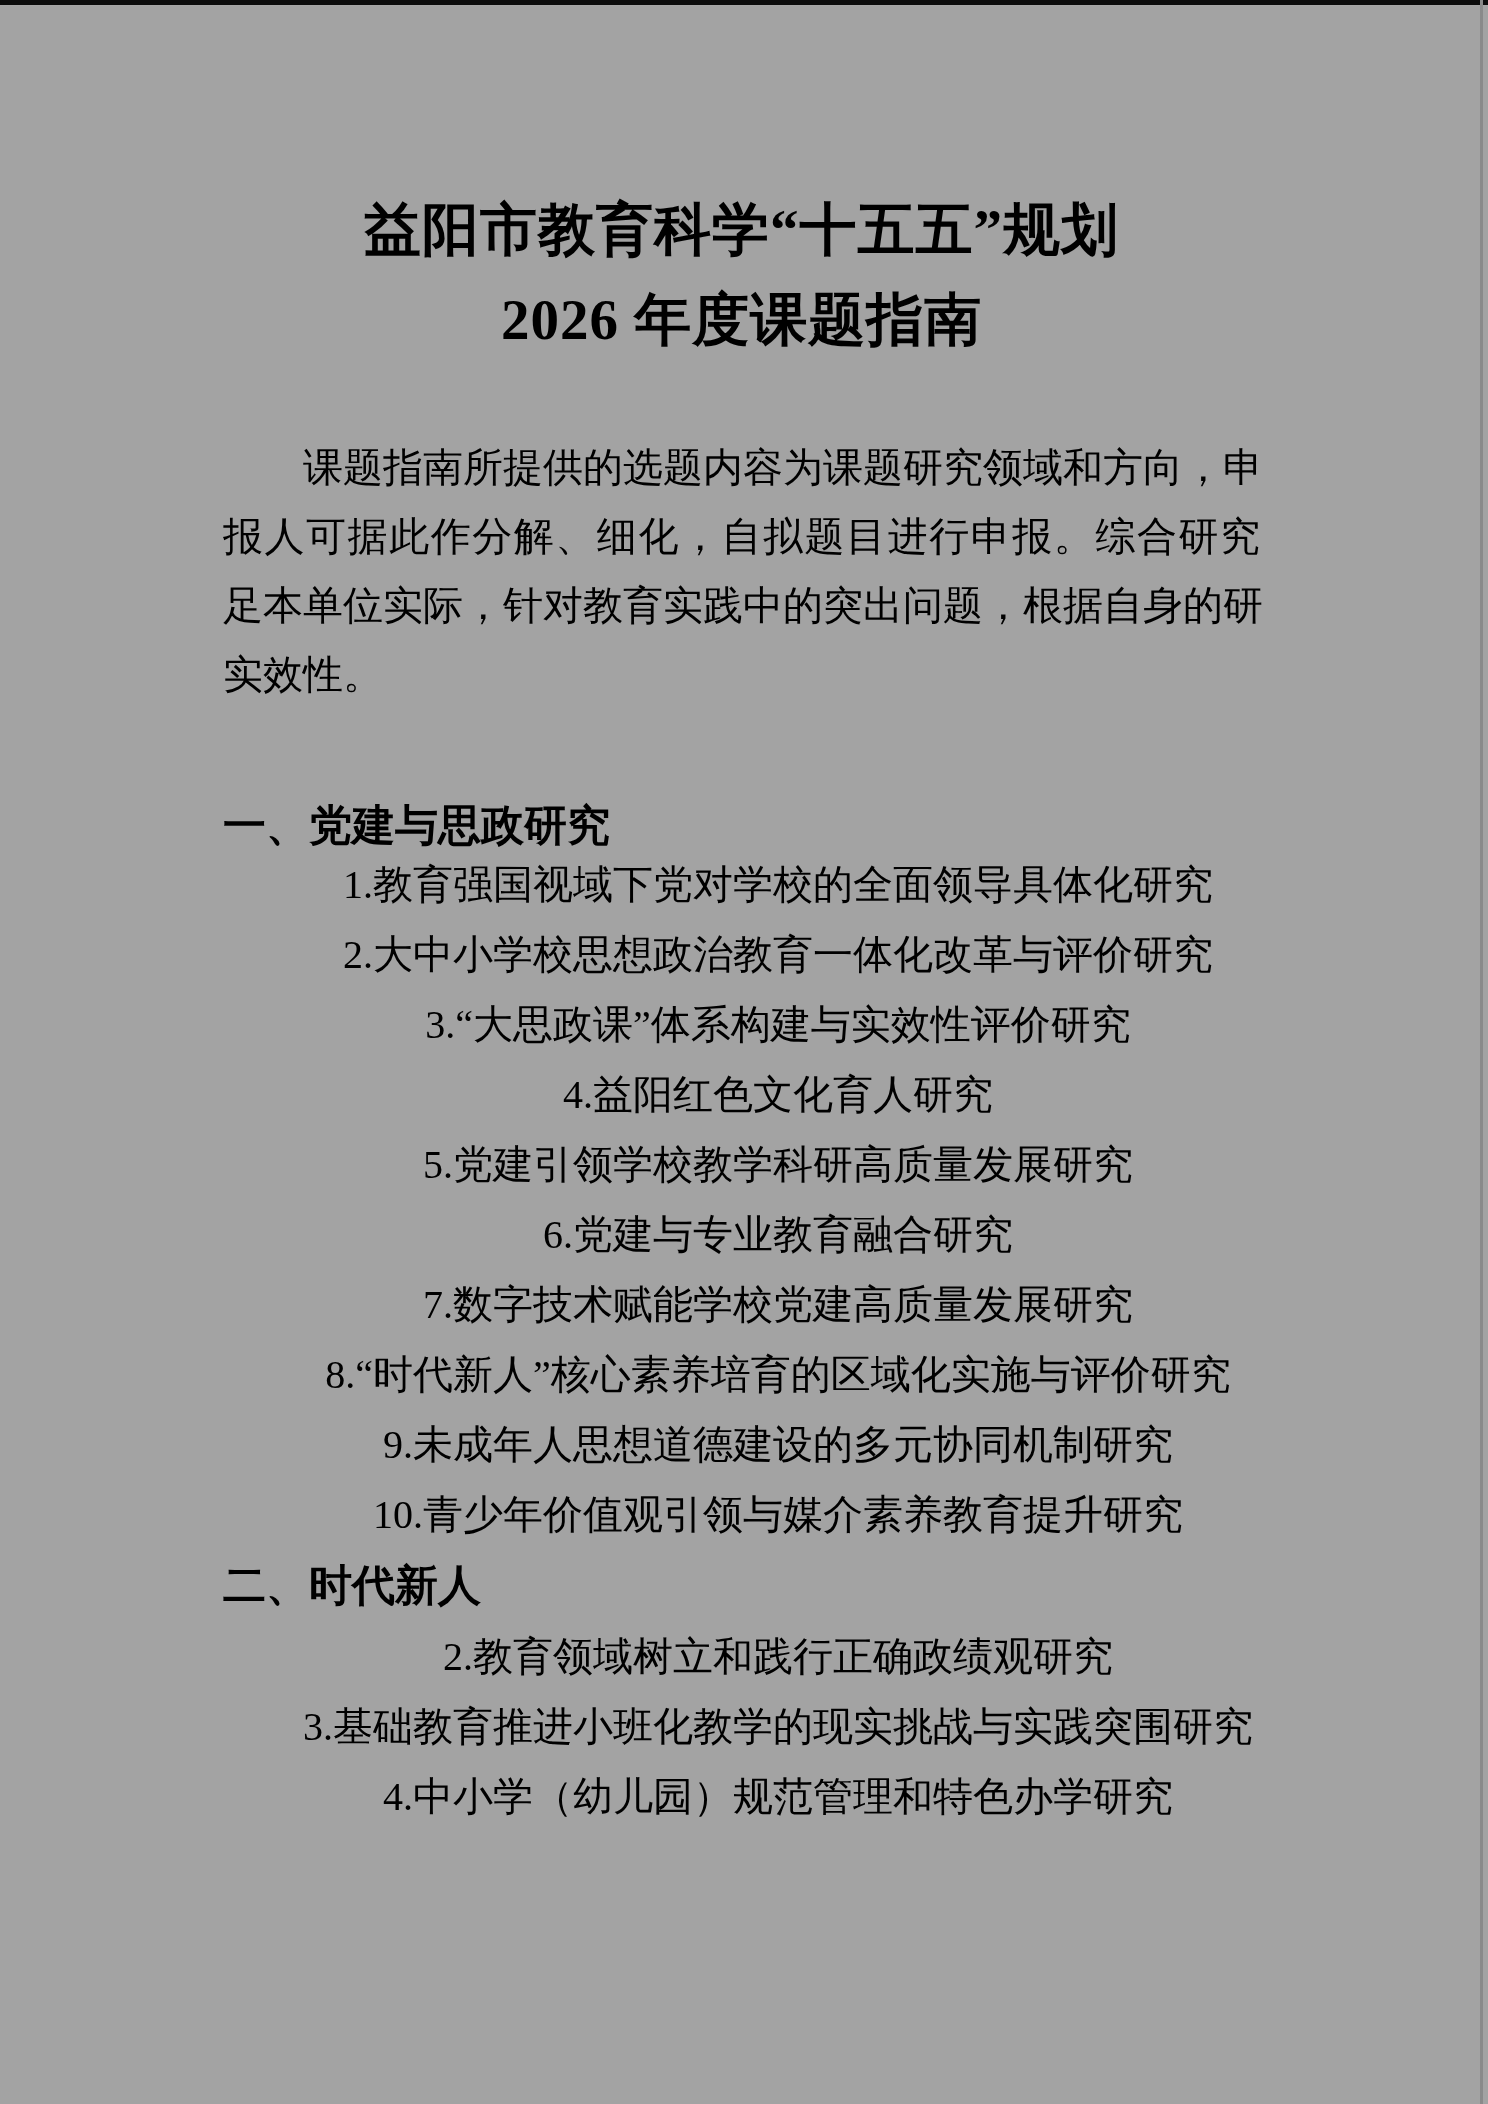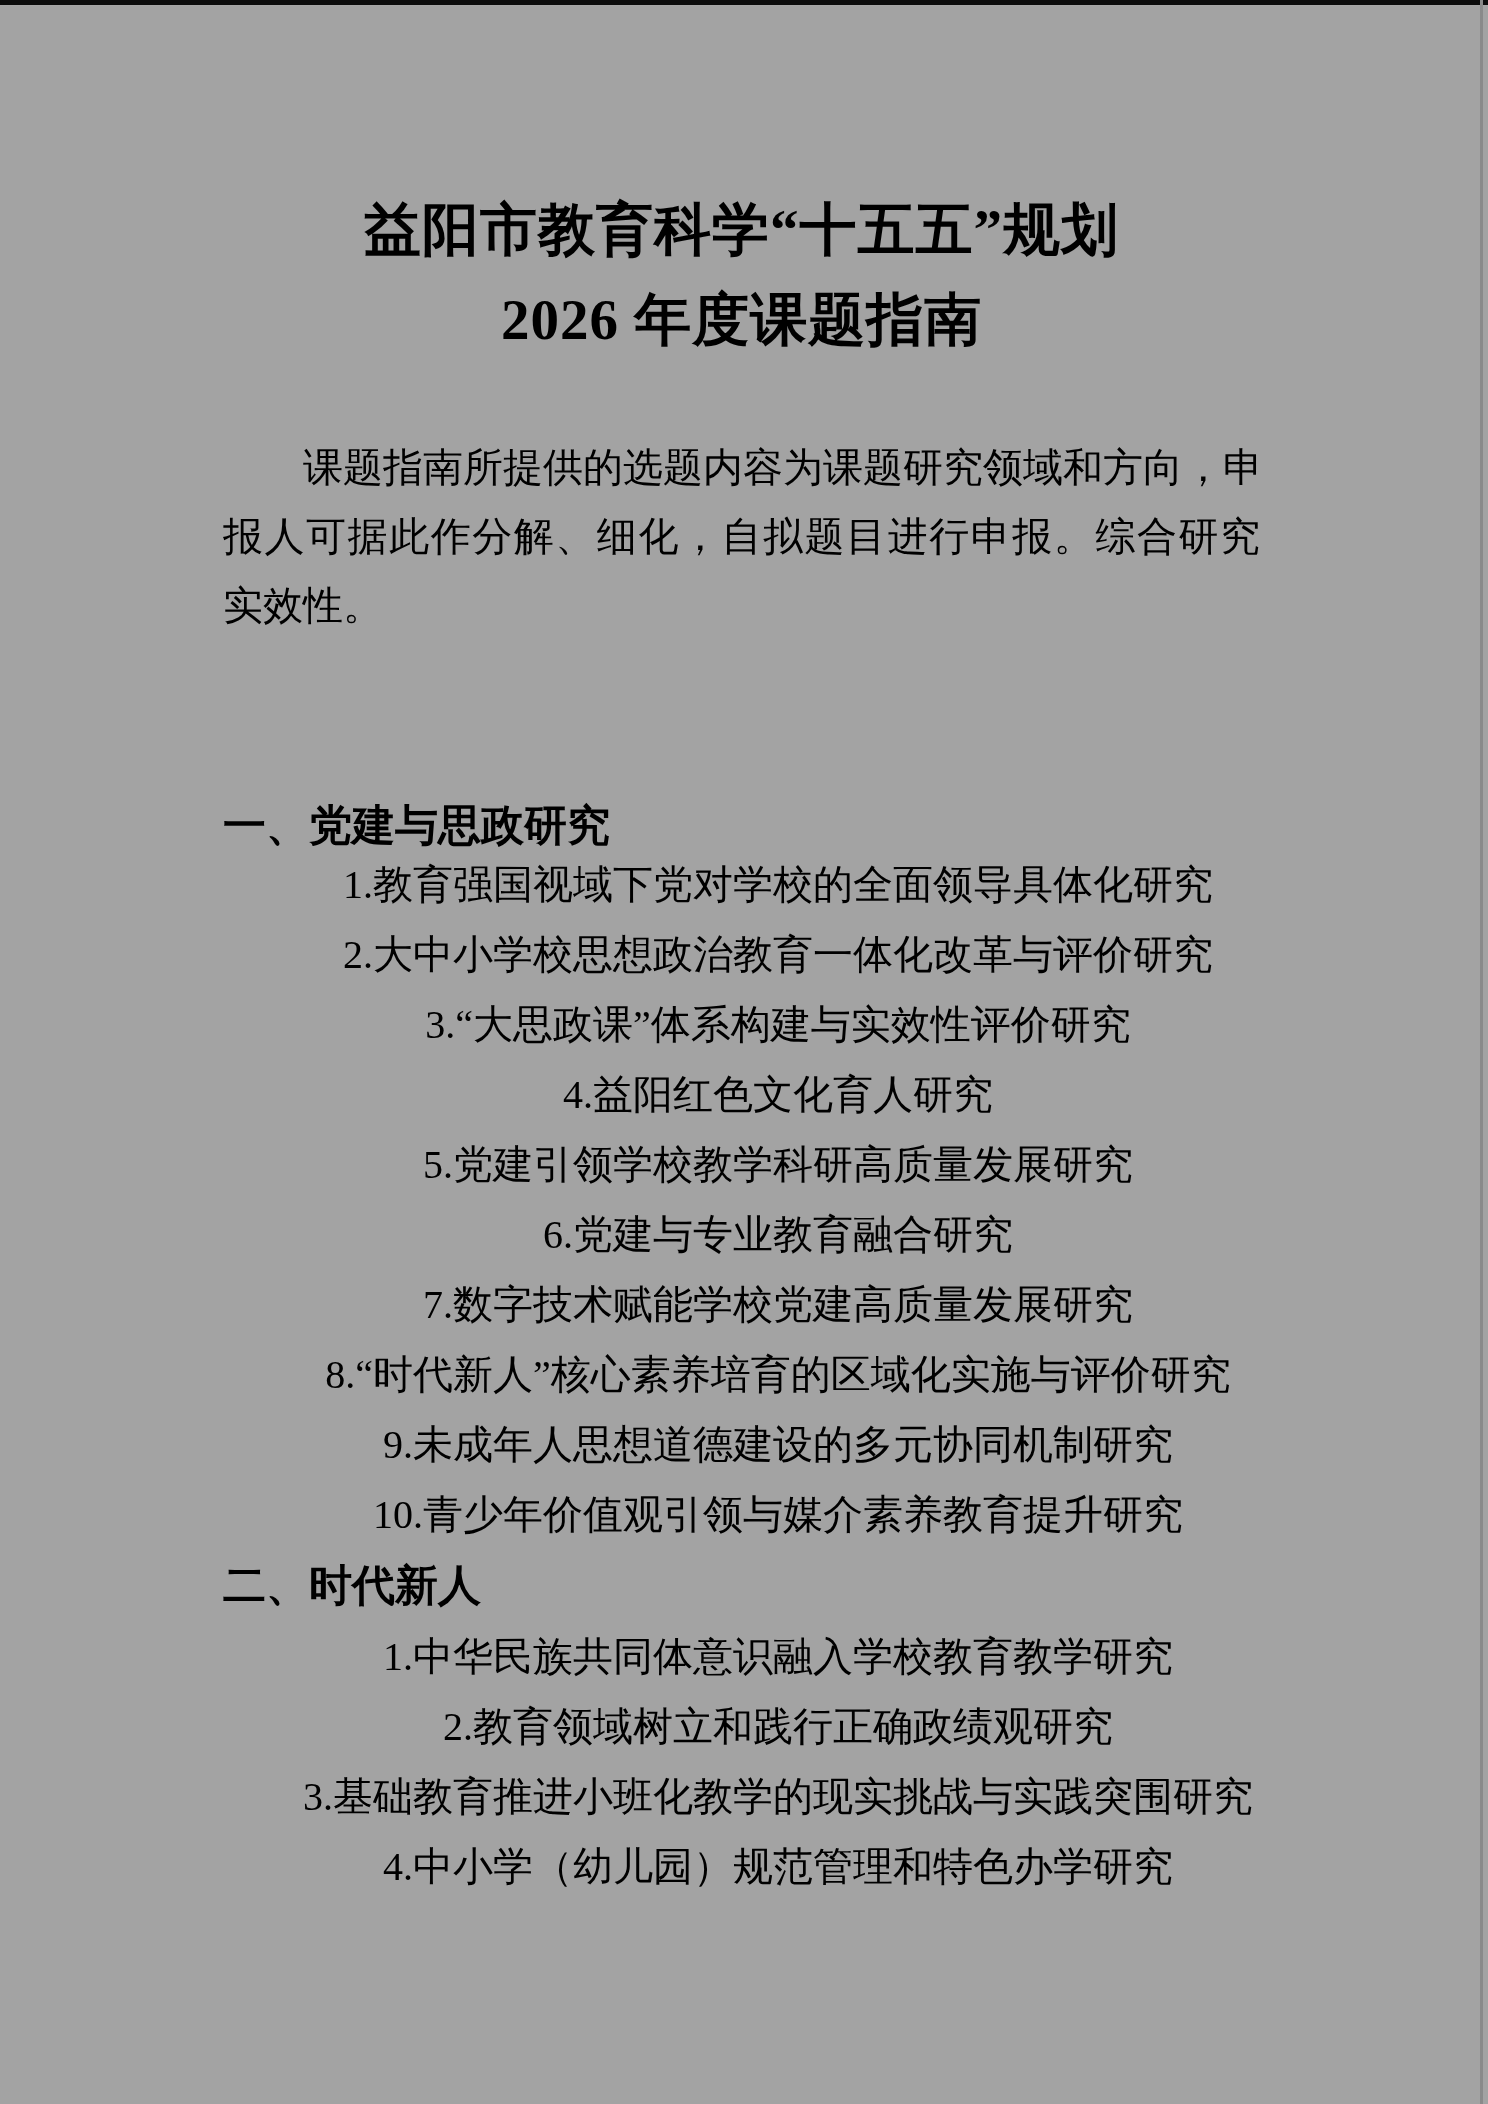--- a/index.html
+++ b/index.html
@@ -93,20 +93,21 @@
 
   <div class="top-edge"></div>
   <div class="right-edge"></div>
 
   <div class="doc-title line1">益阳市教育科学“十五五”规划</div>
   <div class="doc-title line2">2026 年度课题指南</div>
 
   <div class="intro">
     <div class="intro-line first">课题指南所提供的选题内容为课题研究领域和方向，申</div>
     <div class="intro-line">报人可据此作分解、细化，自拟题目进行申报。综合研究</div>
+    <div class="intro-line">足本单位实际，针对教育实践中的突出问题，根据自身的研</div>
     <div class="intro-line last">实效性。</div>
   </div>
 
   <div class="section-heading heading-1">一、党建与思政研究</div>
 
   <div class="item-list list-1">
     <div class="topic-item">1.教育强国视域下党对学校的全面领导具体化研究</div>
     <div class="topic-item">2.大中小学校思想政治教育一体化改革与评价研究</div>
     <div class="topic-item">3.“大思政课”体系构建与实效性评价研究</div>
     <div class="topic-item">4.益阳红色文化育人研究</div>
@@ -114,19 +115,18 @@
     <div class="topic-item">6.党建与专业教育融合研究</div>
     <div class="topic-item">7.数字技术赋能学校党建高质量发展研究</div>
     <div class="topic-item">8.“时代新人”核心素养培育的区域化实施与评价研究</div>
     <div class="topic-item">9.未成年人思想道德建设的多元协同机制研究</div>
     <div class="topic-item">10.青少年价值观引领与媒介素养教育提升研究</div>
   </div>
 
   <div class="section-heading heading-2">二、时代新人</div>
 
   <div class="item-list list-2">
-    <div class="topic-item">1.中华民族共同体意识融入学校教育教学研究</div>
     <div class="topic-item">2.教育领域树立和践行正确政绩观研究</div>
     <div class="topic-item">3.基础教育推进小班化教学的现实挑战与实践突围研究</div>
     <div class="topic-item">4.中小学（幼儿园）规范管理和特色办学研究</div>
   </div>
 
 </div>
 
 </body></html>

